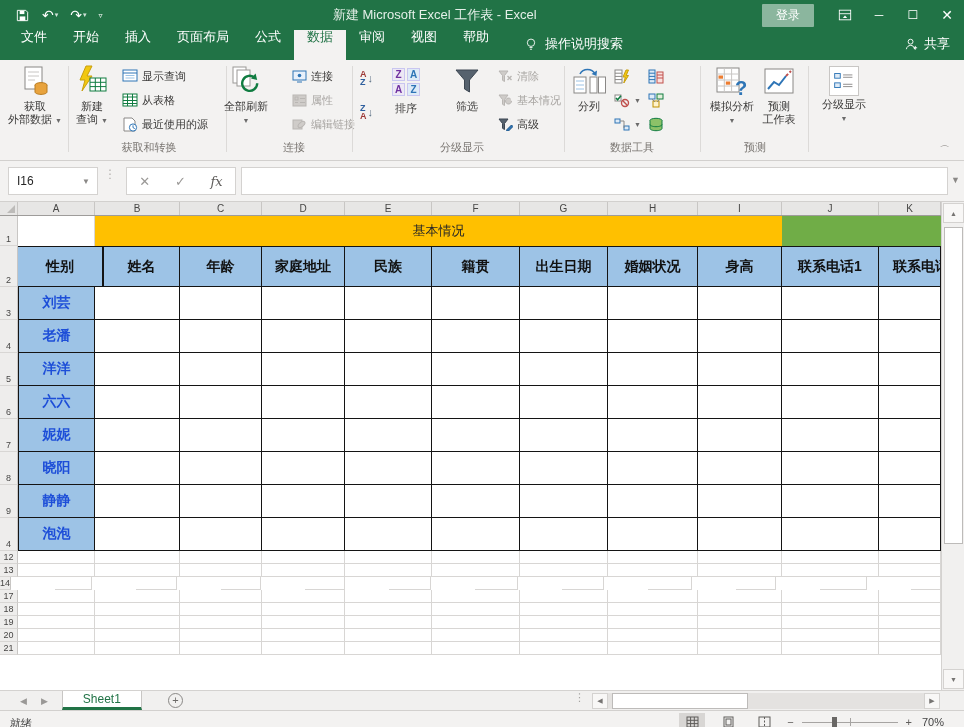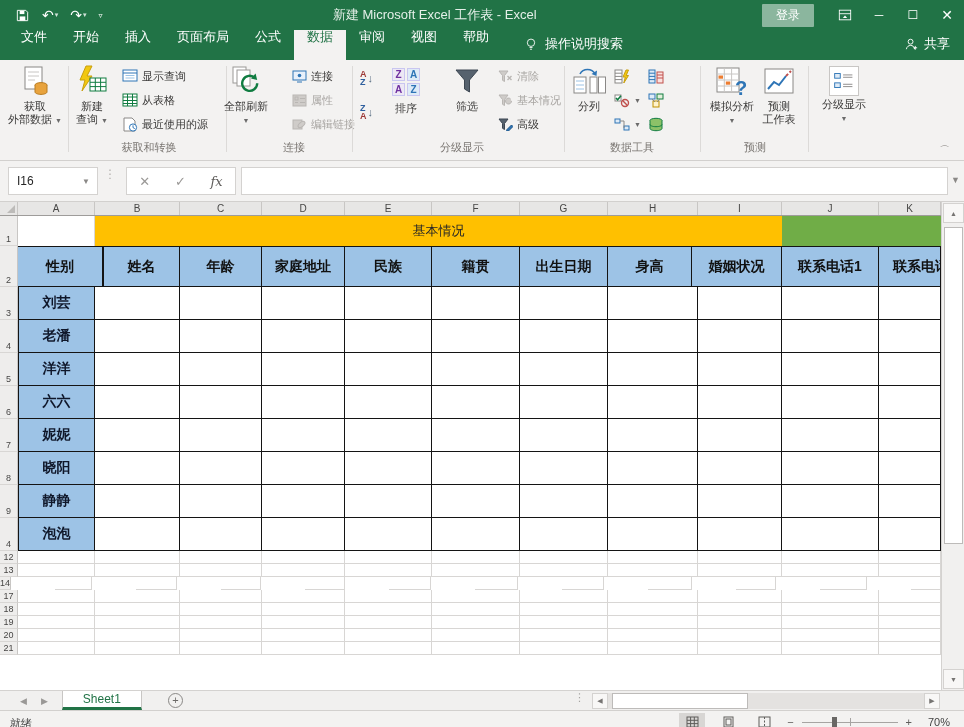--- a/index.html
+++ b/index.html
@@ -74,21 +74,21 @@
   .grow { display:flex; width:941px; }
   .rowh { width:18px; background:#EEEDEC; border-right:1px solid #C8C6C4; border-bottom:1px solid #D8D6D4;
     font-size:9px; color:#474645; display:flex; align-items:flex-end; justify-content:center; padding-bottom:1px; }
   .cell { height:100%; }
   .gcell { border-right:1px solid #D8D6D4; border-bottom:1px solid #D8D6D4; background:#fff; }
   .band { display:flex; align-items:center; justify-content:center; font-size:13px; color:#262626; }
   .hcell { background:#9DC3E6; border-right:1.5px solid #141414; border-bottom:1.5px solid #141414; border-top:1.5px solid #141414;
     display:flex; align-items:center; justify-content:center; font-size:14px; font-weight:700; color:#111;
     overflow:hidden; white-space:nowrap; }
   .ncell { background:#9DC3E6; border-right:1.5px solid #141414; border-bottom:1.5px solid #141414;
-    display:flex; align-items:center; justify-content:center; font-size:14px; font-weight:700; color:#0f172a; }
+    display:flex; align-items:center; justify-content:center; font-size:14px; font-weight:700; color:#1d4ed8; }
   .ecell { background:#fff; border-right:1.5px solid #141414; border-bottom:1.5px solid #141414; }
   .bl { border-left:1.5px solid #141414; }
   .kclip { justify-content:flex-start !important; padding-left:14px; }
 
   
   #vscroll { position:absolute; right:0; top:0; width:23px; height:488px; background:#F1F0EF; border-left:1px solid #D4D2D0; }
   .vs-btn { position:absolute; left:1px; width:21px; height:20px; background:#F8F7F6; border:1px solid #D4D2D0;
     display:flex; align-items:center; justify-content:center; font-size:7px; color:#767472; }
   .vs-thumb { position:absolute; left:2px; top:25px; width:19px; height:317px; background:#FFFFFF; border:1px solid #BDBBB9; }
 
@@ -112,21 +112,21 @@
     border-top:1px solid #D2D0CE; display:flex; align-items:center; font-size:11px; color:#444; }
   .sb-ready { padding-left:10px; padding-top:2px; }
   .sb-right { position:absolute; right:8px; top:2px; display:flex; align-items:center; gap:10px; }
   .viewbtn { width:26px; height:18px; display:flex; align-items:center; justify-content:center; }
   .viewbtn.active { background:#D8D6D4; }
   .zoomctl { display:flex; align-items:center; gap:8px; color:#5f5d5b; }
   .ztrack { position:relative; width:96px; height:14px; }
   .ztrack .line { position:absolute; left:0; right:0; top:7px; height:1px; background:#A6A4A2; }
   .ztrack .mid { position:absolute; left:48px; top:3px; width:1px; height:8px; background:#A6A4A2; }
   .ztrack .thumb { position:absolute; left:30px; top:2px; width:5px; height:11px; background:#696765; }
-  .zpct { width:34px; text-align:center; color:#444; }
+  .zpct { width:34px; text-align:left; color:#444; }
 </style>
 </head>
 <body>
 
 <div id="app">
 
   <div id="titlebar">
     <div class="qat">
       <span class="qat-btn">
         <svg width="15" height="15" viewBox="0 0 16 16">
@@ -464,22 +464,22 @@
         </div>
         <div class="grow" style="height: 41px;">
           <div class="rowh">2</div>
           <div class="cell hcell" style="width: 85px;">性别</div>
           <div class="cell hcell bl" style="width: 77px;">姓名</div>
           <div class="cell hcell" style="width: 82px;">年龄</div>
           <div class="cell hcell" style="width: 83px;">家庭地址</div>
           <div class="cell hcell" style="width: 87px;">民族</div>
           <div class="cell hcell" style="width: 88px;">籍贯</div>
           <div class="cell hcell" style="width: 88px;">出生日期</div>
+          <div class="cell hcell" style="width: 90px;">婚姻状况</div>
           <div class="cell hcell" style="width: 84px;">身高</div>
-          <div class="cell hcell" style="width: 90px;">婚姻状况</div>
           <div class="cell hcell" style="width: 97px;">联系电话1</div>
           <div class="cell hcell kclip" style="width: 62px;">联系电话2</div>
         </div>
         <div class="grow" style="height: 33px;">
           <div class="rowh">3</div>
           <div class="cell ncell bl" style="width: 77px;">刘芸</div>
           <div class="cell ecell" style="width: 85px;"></div>
           <div class="cell ecell" style="width: 82px;"></div>
           <div class="cell ecell" style="width: 83px;"></div>
           <div class="cell ecell" style="width: 87px;"></div>

